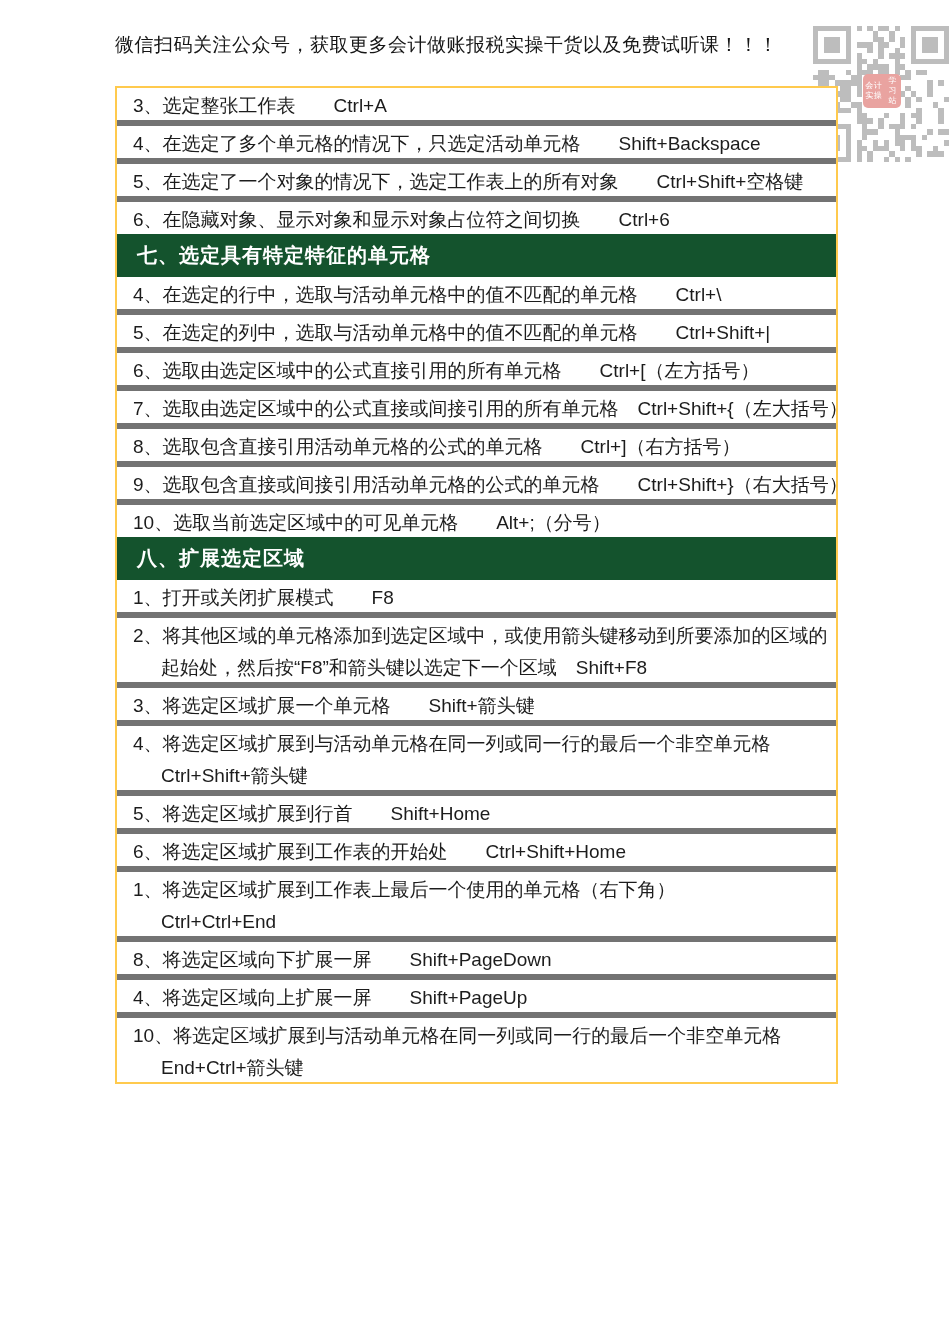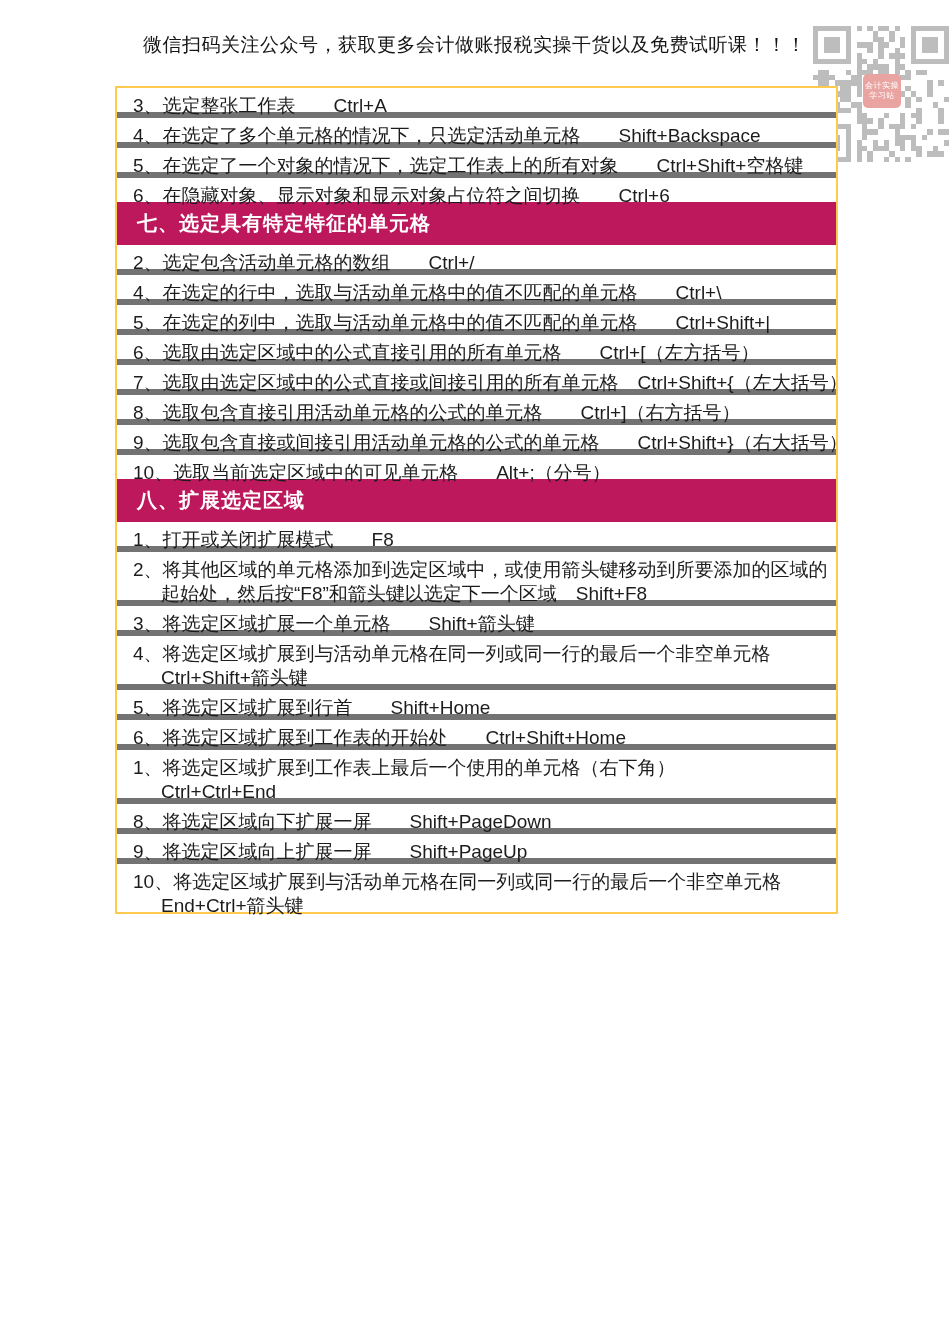--- a/index.html
+++ b/index.html
@@ -12,74 +12,73 @@
   }
   .page { position:absolute; inset:0; }
 
   .top-note {
     position:absolute;
     left:115px; top:32px;
     font-size:19px;
     color:#151515;
     letter-spacing:0.5px;
     white-space:nowrap;
-    margin-left:28px;
   }
 
   .qr-wrap {
     position:absolute;
     left:813px; top:22px;
     width:136px; height:144px;
   }
   .qr-wrap svg { display:block; }
   .qr-logo {
     position:absolute;
     left:50px; top:52px;
     width:38px; height:34px;
     background:#e9a3a0;
     border-radius:5px;
     display:flex;
-    flex-direction:column;
+    flex-direction:row;
     align-items:center;
     justify-content:center;
     color:#ffffff;
     font-size:8px;
     line-height:1.25;
     letter-spacing:0.5px;
     text-align:center;
   }
 
   .shortcut-table {
     position:absolute;
     left:115px; top:86px;
     width:719px;
     border:2px solid #ffca4d;
     background:#ffffff;
     box-sizing:content-box;
   }
   .sec-header {
-    background:#be185d;
+    background:#14532d;
     color:#ffffff;
     font-weight:bold;
     font-size:20px;
     height:43px;
     line-height:43px;
     padding:0 0 0 20px;
     letter-spacing:1px;
     white-space:nowrap;
   }
   .row {
     border-top:6px solid #737373;
     color:#1c1c1c;
     font-size:19px;
     padding:0 6px 0 16px;
   }
   .row:first-child, .sec-header + .row { border-top:none; }
   .row .line {
-    height:24px;
+    height:32px;
     line-height:36px;
     white-space:nowrap;
   }
   .row .line.cont { padding-left:28px; }
 </style>
 </head>
 <body>
 
 <div class="page">
 
@@ -344,23 +343,20 @@
         <div class="line">4、在选定了多个单元格的情况下，只选定活动单元格　　Shift+Backspace</div>
       </div>
       <div class="row">
         <div class="line">5、在选定了一个对象的情况下，选定工作表上的所有对象　　Ctrl+Shift+空格键</div>
       </div>
       <div class="row">
         <div class="line">6、在隐藏对象、显示对象和显示对象占位符之间切换　　Ctrl+6</div>
       </div>
       <div class="sec-header">七、选定具有特定特征的单元格</div>
       <div class="row">
-        <div class="line">2、选定包含活动单元格的数组　　Ctrl+/</div>
-      </div>
-      <div class="row">
         <div class="line">4、在选定的行中，选取与活动单元格中的值不匹配的单元格　　Ctrl+\</div>
       </div>
       <div class="row">
         <div class="line">5、在选定的列中，选取与活动单元格中的值不匹配的单元格　　Ctrl+Shift+|</div>
       </div>
       <div class="row">
         <div class="line">6、选取由选定区域中的公式直接引用的所有单元格　　Ctrl+[（左方括号）</div>
       </div>
       <div class="row">
         <div class="line">7、选取由选定区域中的公式直接或间接引用的所有单元格　Ctrl+Shift+{（左大括号）</div>
@@ -396,21 +392,21 @@
         <div class="line">6、将选定区域扩展到工作表的开始处　　Ctrl+Shift+Home</div>
       </div>
       <div class="row">
         <div class="line">1、将选定区域扩展到工作表上最后一个使用的单元格（右下角）</div>
         <div class="line cont">Ctrl+Ctrl+End</div>
       </div>
       <div class="row">
         <div class="line">8、将选定区域向下扩展一屏　　Shift+PageDown</div>
       </div>
       <div class="row">
-        <div class="line">9、将选定区域向上扩展一屏　　Shift+PageUp</div>
+        <div class="line">4、将选定区域向上扩展一屏　　Shift+PageUp</div>
       </div>
       <div class="row">
         <div class="line">10、将选定区域扩展到与活动单元格在同一列或同一行的最后一个非空单元格</div>
         <div class="line cont">End+Ctrl+箭头键</div>
       </div>
     </div>
 
 </div>
 
 </body></html>

